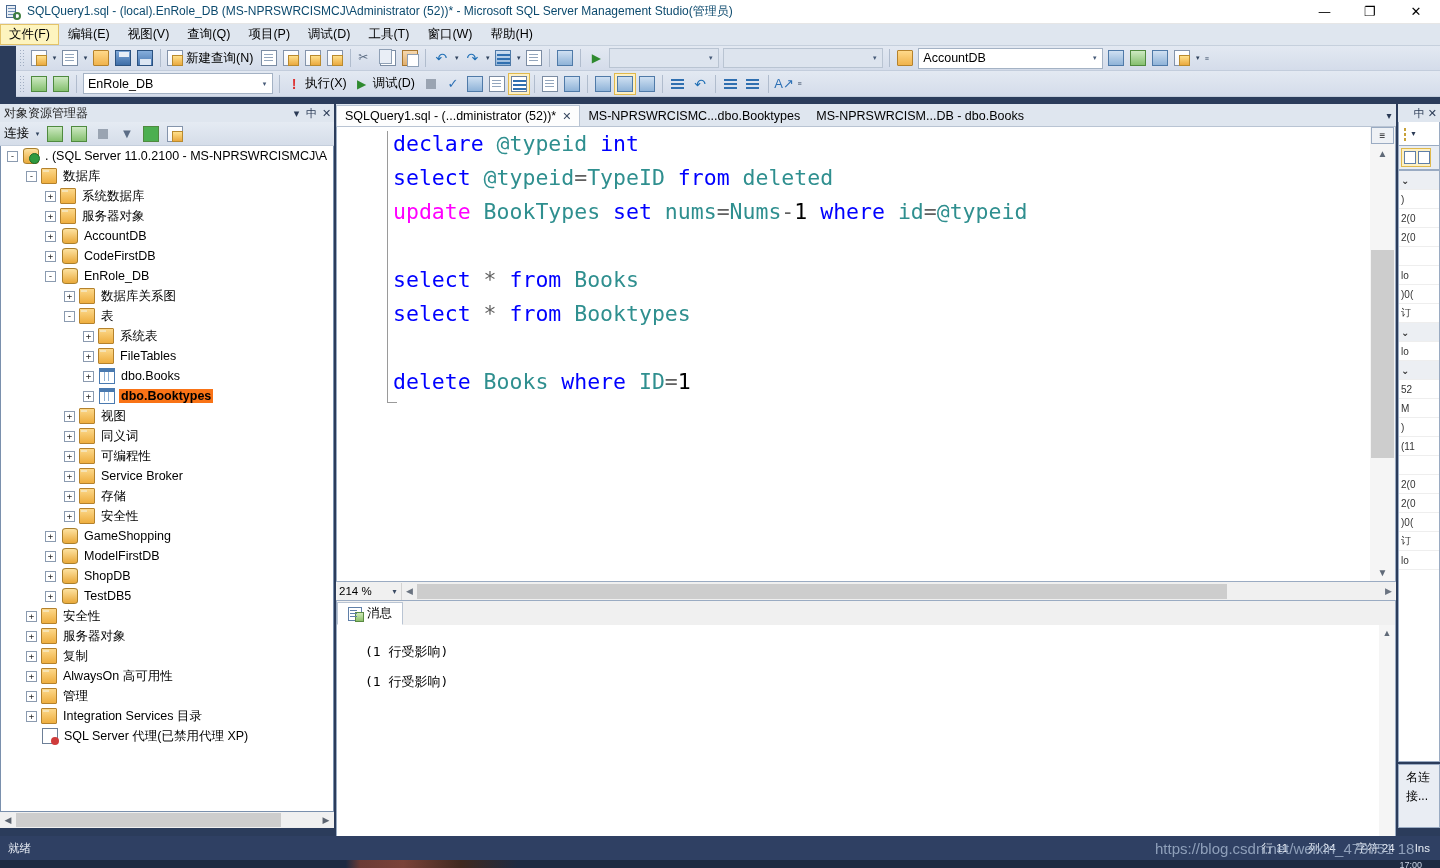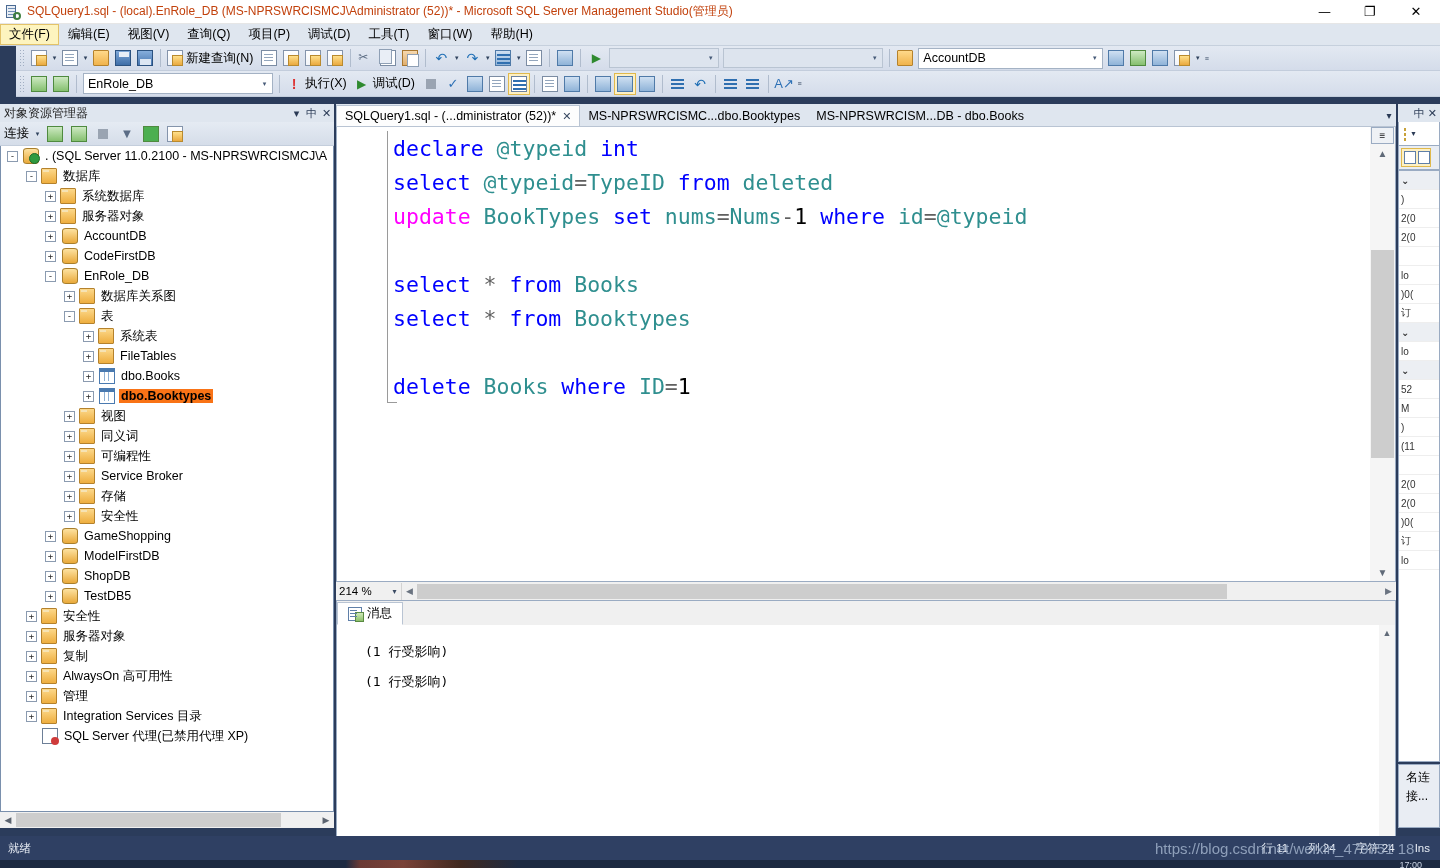--- a/index.html
+++ b/index.html
@@ -33,21 +33,21 @@
     background: #e9eef5; border: 1px solid #4a6a93;
   }
   .title-icon .pg:after {
     content: ""; position: absolute; left: 1px; top: 2px; width: 7px; height: 1px;
     background: #6f8fb5; box-shadow: 0 3px 0 #6f8fb5, 0 6px 0 #6f8fb5;
   }
   .title-icon .mag {
     position: absolute; right: 0px; bottom: 0px; width: 8px; height: 8px;
     border: 2px solid #3f7f3f; border-radius: 50%;
   }
-  .title-text { font-size: 12px; color: #c2410c; white-space: nowrap; }
+  .title-text { font-size: 12px; color: #0c4a6e; white-space: nowrap; }
   .win-buttons { margin-left: auto; display: flex; height: 24px; }
   .win-btn {
     width: 45px; height: 24px; display: flex; align-items: center; justify-content: center;
     font-size: 13px; color: #000; font-family: "DejaVu Sans", sans-serif;
   }
   .win-btn.close { width: 48px; }
 
   
   .menubar {
     position: absolute; left: 0; top: 24px; width: 1440px; height: 22px;
@@ -213,21 +213,21 @@
     position: absolute; left: 0; top: 0; width: 44px; height: 100%;
     background: #fff;
   }
   .gutter .track { position: absolute; left: 12px; top: 0; width: 6px; height: 100%; background: #f0f0f0; }
   .codearea {
     position: absolute; left: 56px; top: 0; right: 26px; bottom: 0;
     overflow: hidden;
   }
   .code {
     font-family: "DejaVu Sans Mono", monospace;
-    font-size: 21.5px; line-height: 34px; white-space: pre; padding-top: 5px;
+    font-size: 21.5px; line-height: 34px; white-space: pre; 
     color: #000;
   }
   .code .kw { color: #0000ff; }
   .code .kw2 { color: #ff00ff; }
   .code .id { color: #2f8f8f; }
   .code .num { color: #000; }
   .code .op { color: #606060; }
   .collapse-bar {
     position: absolute; left: 50px; top: 4px; width: 10px; height: 272px;
     border-left: 1px solid #9a9a9a; border-bottom: 1px solid #9a9a9a;

